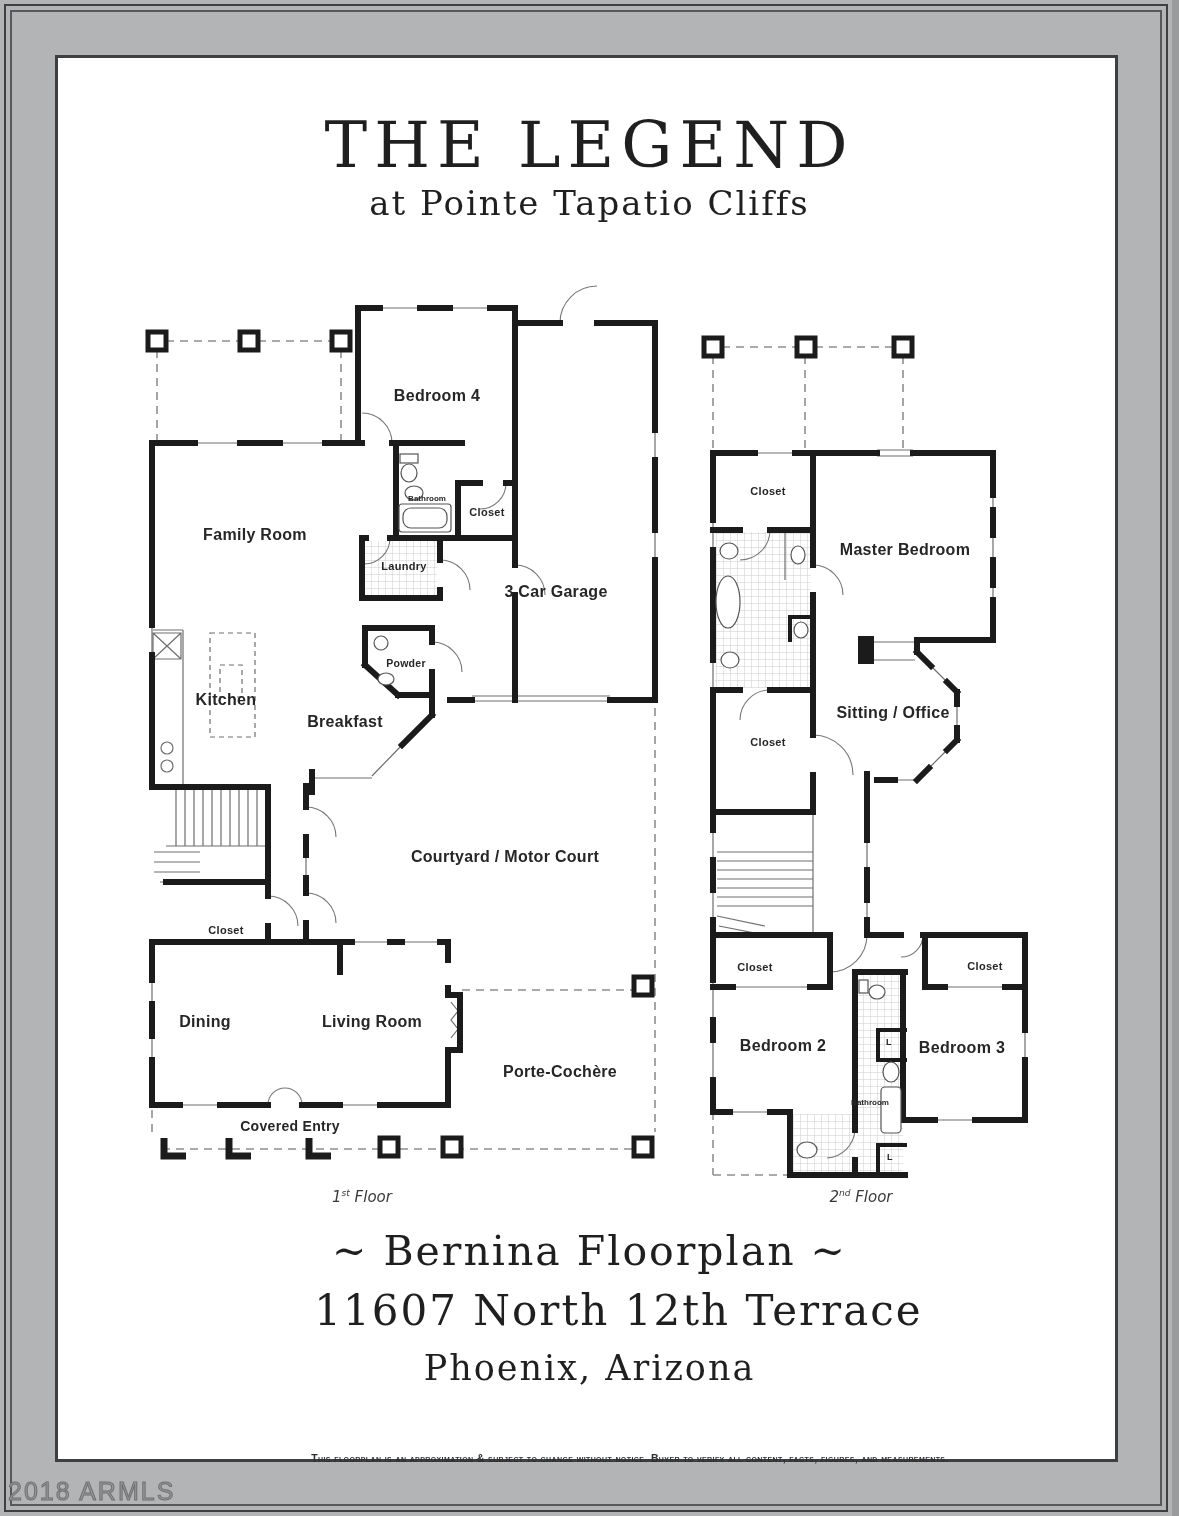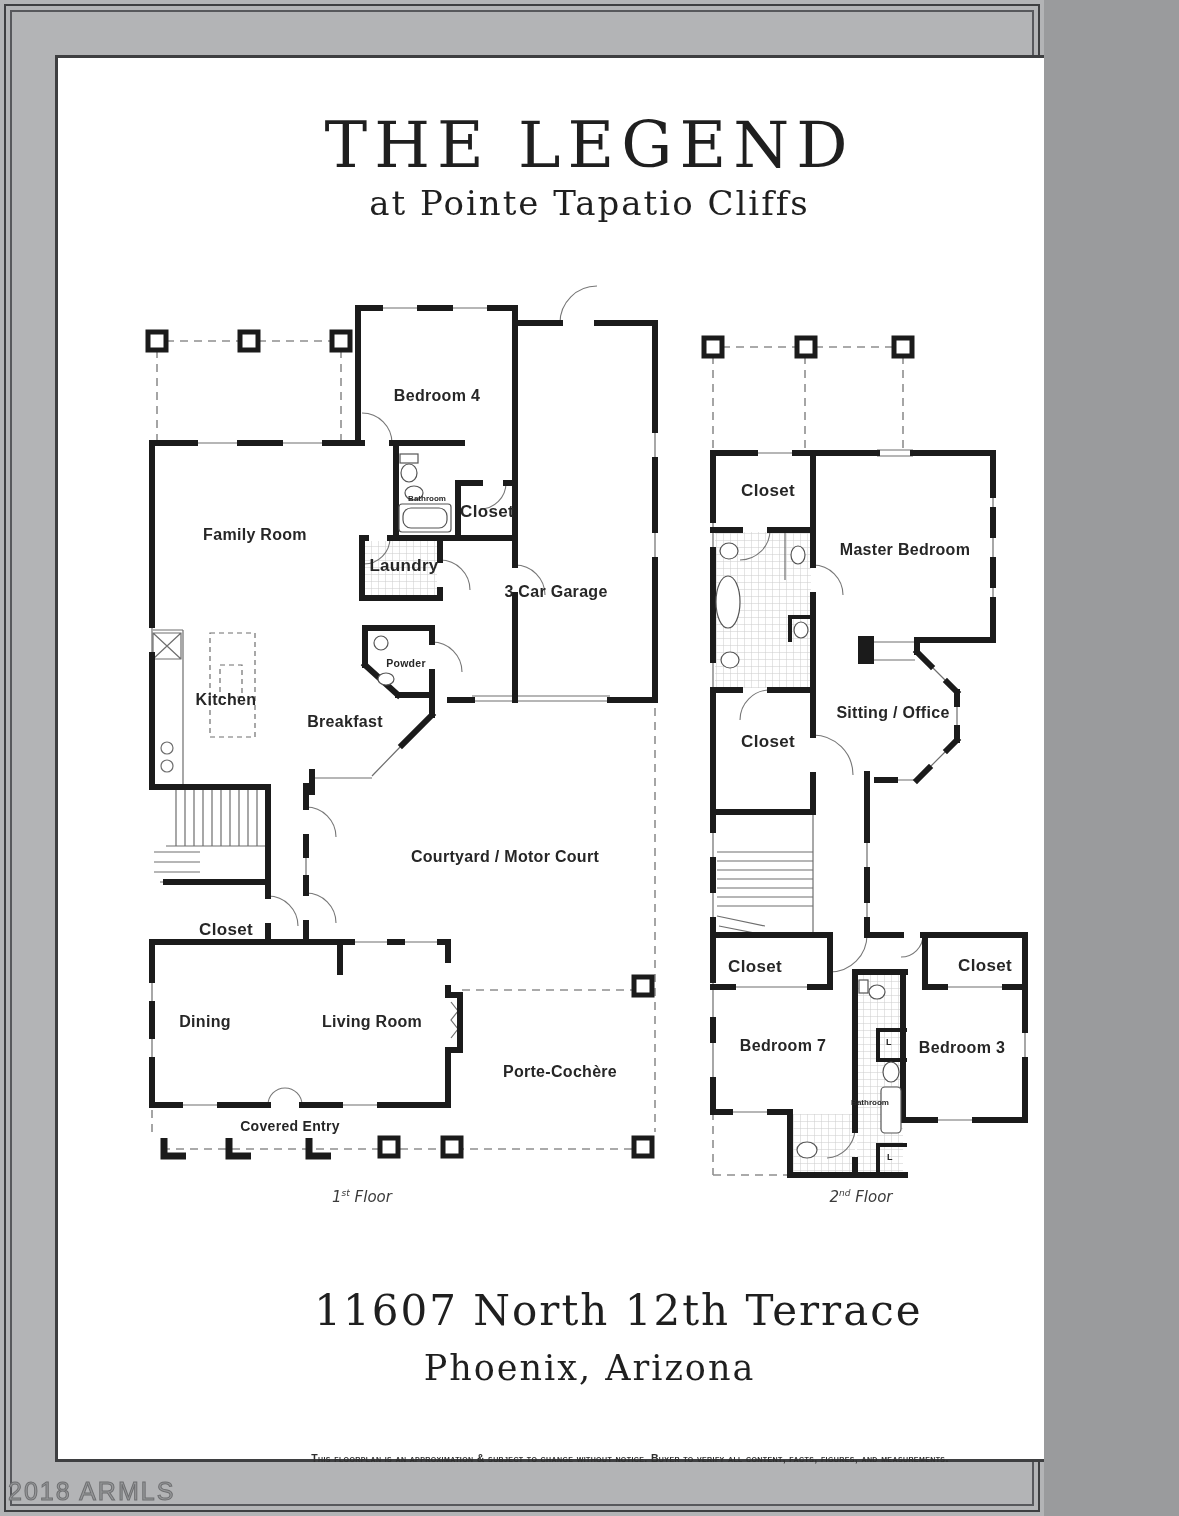--- a/index.html
+++ b/index.html
@@ -1,34 +1,34 @@
 <!DOCTYPE html>
 <html><head>
 <meta charset="utf-8">
 <style>
   html,body{margin:0;padding:0;background:#9a9b9d;}
-  .canvas{position:relative;width:1044px;height:1516px;background:#b3b4b6;overflow:hidden;
+  .canvas{position:relative;width:1172px;height:1516px;background:#b3b4b6;overflow:hidden;
           font-family:"Liberation Sans",sans-serif;}
   .frame{position:absolute;pointer-events:none;}
   .f1{inset:4px;border:2px solid #3e3f41;}
   .f2{inset:10px;border:2px solid #57585c;}
   .page{position:absolute;left:55px;top:55px;width:1063px;height:1407px;
         background:#ffffff;border:3px solid #3e3f41;box-sizing:border-box;}
   
   .serif{position:absolute;left:0;width:1179px;text-align:center;
          font-family:"DejaVu Serif",serif;color:#1f1f1f;white-space:nowrap;}
   .title1{top:108px;font-size:64px;letter-spacing:7px;}
   .title2{top:183px;font-size:34px;letter-spacing:2px;}
   .foot1{top:1227px;font-size:41px;letter-spacing:2px;}
   .foot2{top:1286px;font-size:42px;letter-spacing:2px;margin-left:29px;}
   .foot3{top:1348px;font-size:35px;letter-spacing:2px;}
   
   .rlabel{position:absolute;transform:translate(-50%,-50%);font-weight:bold;
           color:#262626;font-size:16px;letter-spacing:.3px;white-space:nowrap;}
-  .sm{font-size:17px;}
+  .sm{font-size:11px;}
   .xs{font-size:8px;letter-spacing:0;}
   .cap{position:absolute;transform:translate(-50%,-50%);font-style:italic;
        font-family:"DejaVu Sans",sans-serif;font-size:15px;color:#3a3a3a;white-space:nowrap;}
   .cap sup{font-size:9px;text-align:center;}
   
   .plan{position:absolute;}
   .w{stroke:#1b1b1b;stroke-width:6;fill:none;stroke-linecap:square;}
   .t{stroke:#6e6e6e;stroke-width:1.2;fill:none;}
   .arc{stroke:#777;stroke-width:1.1;fill:none;}
   .d{stroke:#8f8f8f;stroke-width:1.6;fill:none;stroke-dasharray:8 6;}
@@ -246,33 +246,34 @@
   <div class="rlabel" style="left:372px;top:1022px">Living Room</div>
   <div class="rlabel" style="left:560px;top:1072px">Porte-Cochère</div>
   <div class="rlabel" style="left:290px;top:1126px;font-size:14px">Covered Entry</div>
 
   <div class="rlabel sm" style="left:768px;top:491px">Closet</div>
   <div class="rlabel" style="left:905px;top:550px">Master Bedroom</div>
   <div class="rlabel" style="left:893px;top:713px">Sitting / Office</div>
   <div class="rlabel sm" style="left:768px;top:742px">Closet</div>
   <div class="rlabel sm" style="left:755px;top:967px">Closet</div>
   <div class="rlabel sm" style="left:985px;top:966px">Closet</div>
-  <div class="rlabel" style="left:783px;top:1046px">Bedroom 7</div>
+  <div class="rlabel" style="left:783px;top:1046px">Bedroom 2</div>
   <div class="rlabel" style="left:962px;top:1048px">Bedroom 3</div>
   <div class="rlabel xs" style="left:870px;top:1102px">Bathroom</div>
   <div class="rlabel" style="left:889px;top:1042px;font-size:9px">L</div>
   <div class="rlabel" style="left:890px;top:1157px;font-size:9px">L</div>
 
   <div class="cap" style="left:362px;top:1197px">
     <span>1</span><sup>st</sup>
     <span>Floor</span>
   </div>
   <div class="cap" style="left:861px;top:1197px">
     <span>2</span><sup>nd</sup>
     <span>Floor</span>
   </div>
 
+  <div class="serif foot1">~ Bernina Floorplan ~</div>
   <div class="serif foot2">11607 North 12th Terrace</div>
   <div class="serif foot3">Phoenix, Arizona</div>
 
   <div class="disclaimer">This floorplan is an approximation &amp; subject to change without notice.   Buyer to verify all content, facts, figures, and measurements.</div>
   <div class="wm wm2">2018 ARMLS</div>
 </div>
 
 </body></html>

